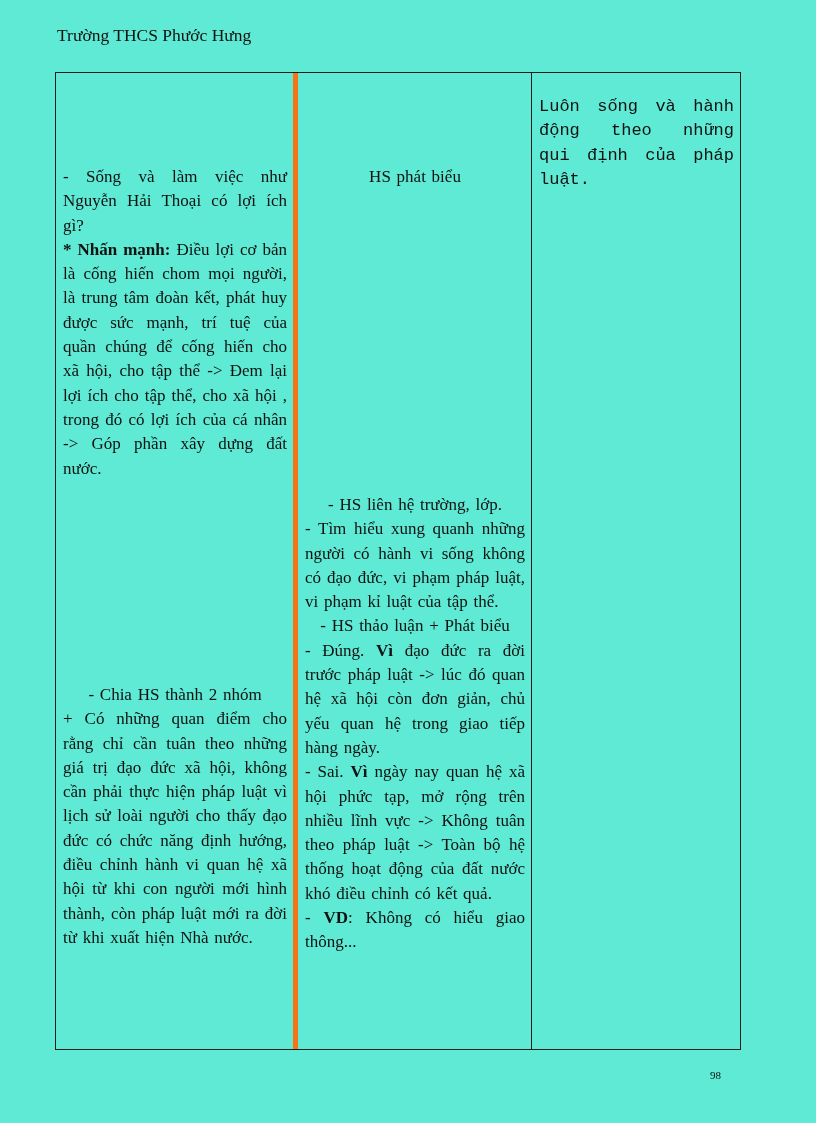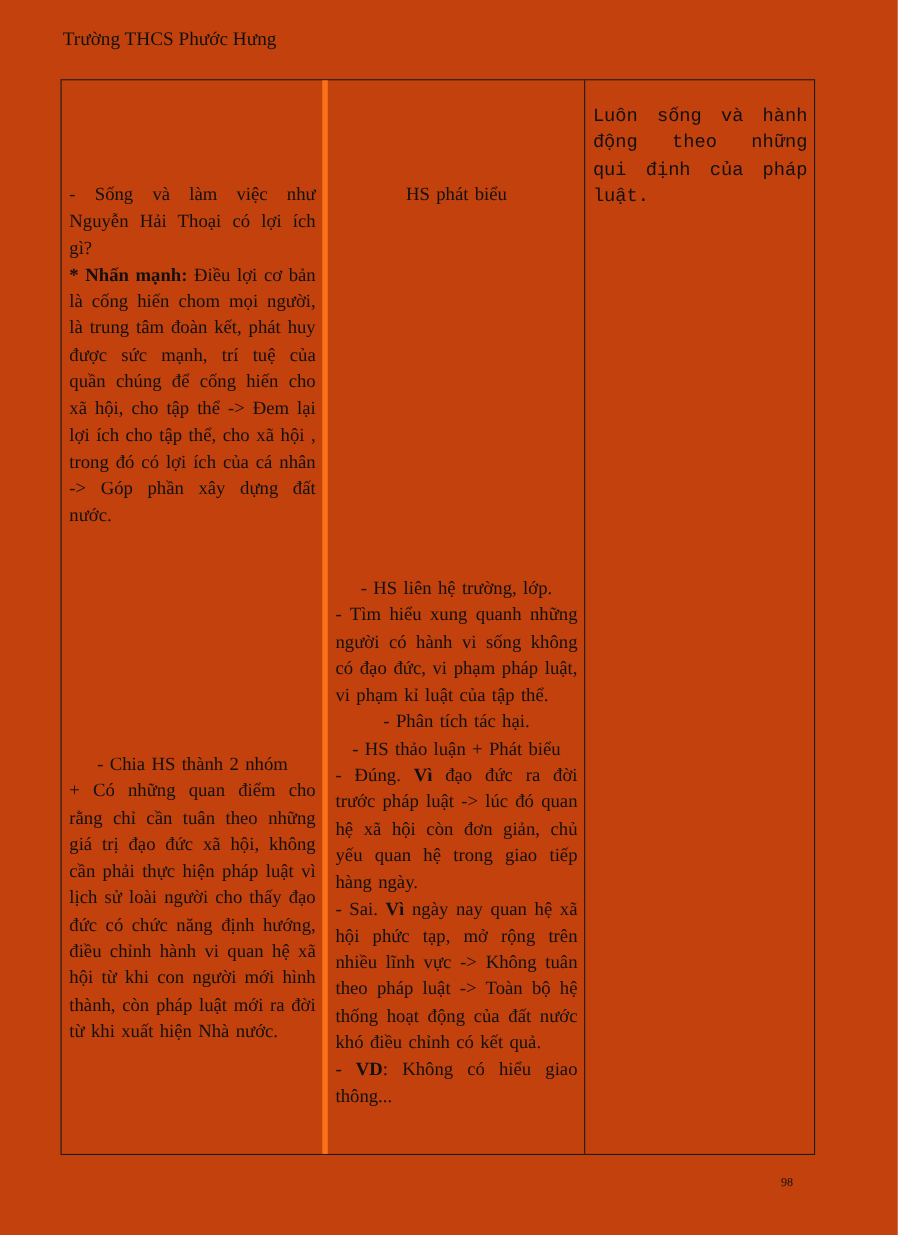--- a/index.html
+++ b/index.html
@@ -1,20 +1,20 @@
 <!DOCTYPE html>
 <html><head>
 <meta charset="utf-8">
 <style>
   html, body { margin: 0; padding: 0; }
   .page {
     position: relative;
     width: 816px;
     height: 1123px;
-    background: #c2410c;
+    background: #5eead4;
     font-family: "Liberation Serif", "DejaVu Serif", serif;
     color: #111;
     overflow: hidden;
   }
   .header {
     position: absolute;
     left: 57px;
     top: 25px;
     font-size: 17.5px;
     white-space: nowrap;
@@ -40,21 +40,21 @@
     line-height: 24.3px;
     text-align: justify;
     word-spacing: 1.5px;
   }
   .block p.short { text-align: center; }
   .b { font-weight: bold; }
   
   .pos-q      { top: 92px; }
   .pos-group  { top: 610px; }
   .pos-hs     { top: 92px; }
-  .pos-act    { top: 450px; }
+  .pos-act    { top: 420px; }
   .pos-note   { top: 22px; }
   .page-number {
     position: absolute;
     left: 710px;
     top: 1069px;
     font-size: 11px;
   }
 </style>
 </head>
 <body>
@@ -76,21 +76,20 @@
       </div>
     </div>
 
     <div class="col col-2">
       <div class="block pos-hs">
         <p class="short">HS phát biểu</p>
       </div>
       <div class="block pos-act">
         <p class="short">- HS liên hệ trường, lớp.</p>
         <p>- Tìm hiểu xung quanh những người có hành vi sống không có đạo đức, vi phạm pháp luật, vi phạm kỉ luật của tập thể.</p>
-        <p class="short">- Phân tích tác hại.</p>
         <p class="short">- HS thảo luận + Phát biểu</p>
         <p><span>- Đúng. </span><span class="b">Vì</span><span> đạo đức ra đời trước pháp luật -&gt; lúc đó quan hệ xã hội còn đơn giản, chủ yếu quan hệ trong giao tiếp hàng ngày.</span></p>
         <p><span>- Sai. </span><span class="b">Vì</span><span> ngày nay quan hệ xã hội phức tạp, mở rộng trên nhiều lĩnh vực -&gt; Không tuân theo pháp luật -&gt; Toàn bộ hệ thống hoạt động của đất nước khó điều chỉnh có kết quả.</span></p>
         <p><span>- </span><span class="b">VD</span><span>: Không có hiểu giao thông...</span></p>
       </div>
     </div>
 
     <div class="col col-3">
       <div class="block pos-note">
         <p>Luôn sống và hành động theo những qui định của pháp luật.</p>

